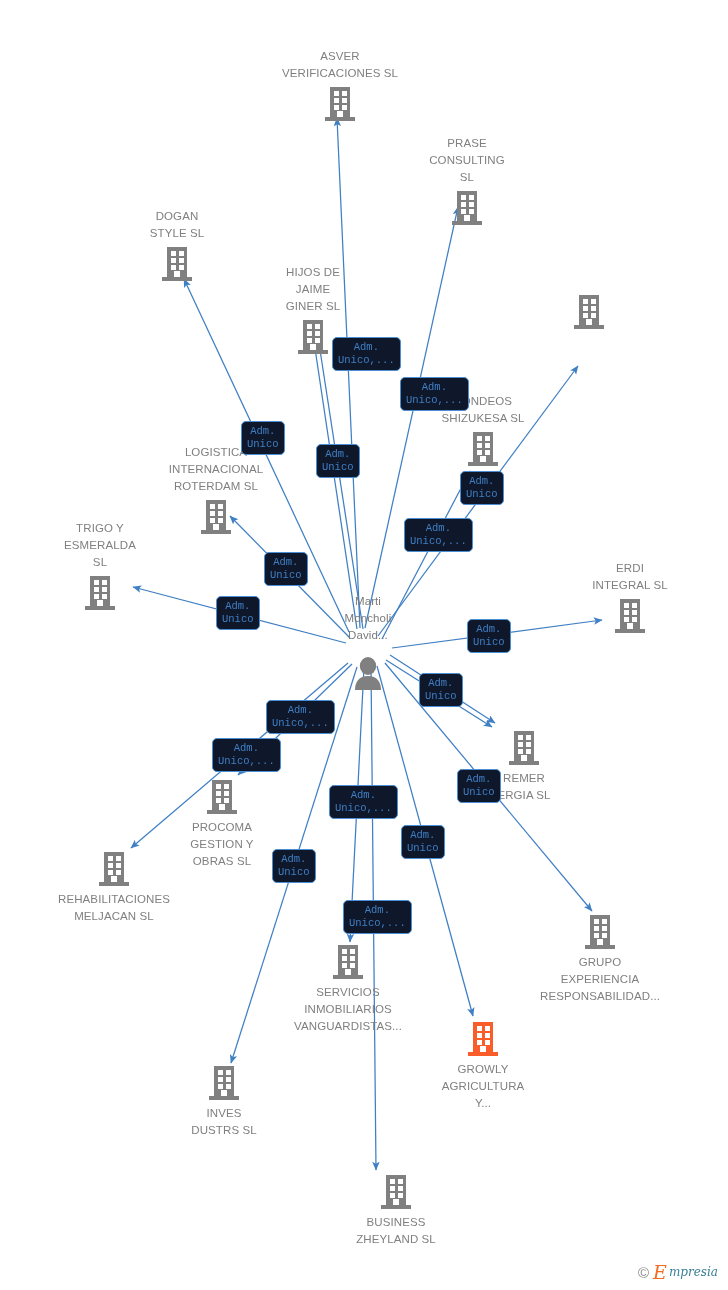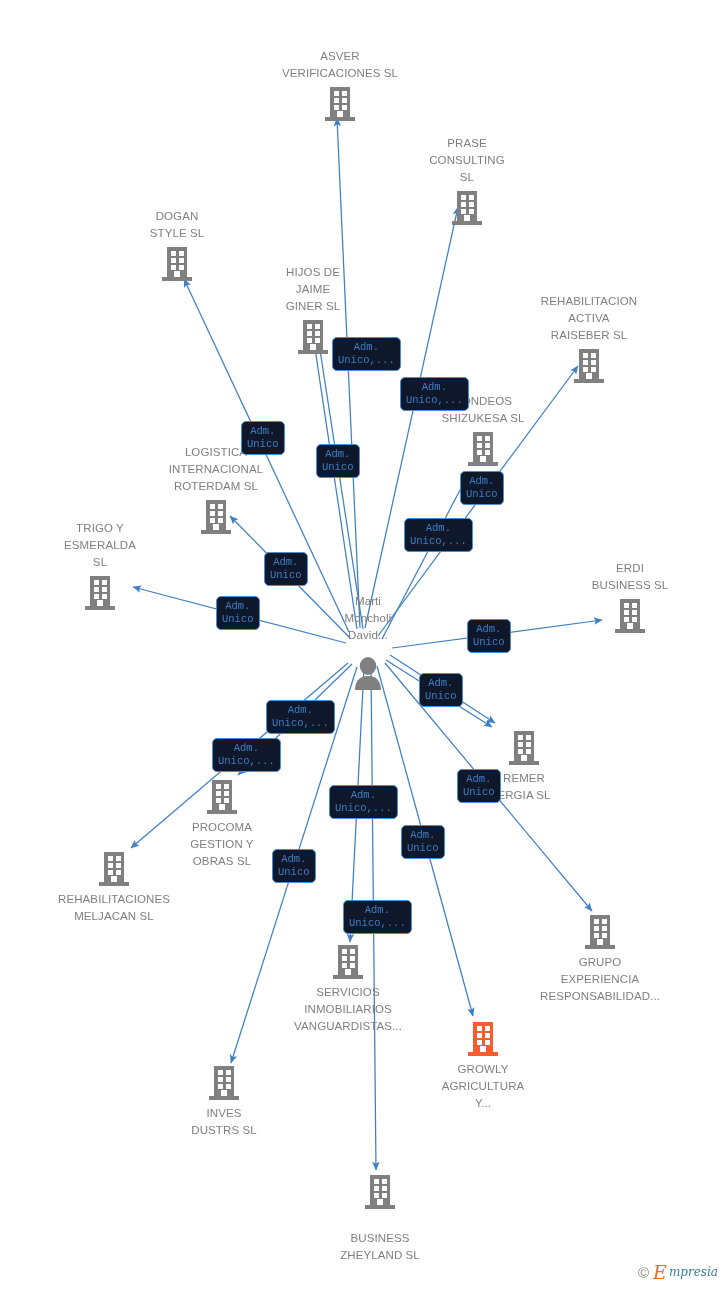--- a/index.html
+++ b/index.html
@@ -222,23 +222,20 @@
               <rect x="2" y="32" width="30" height="4"></rect>
               <rect x="11" y="6" width="5" height="5" fill="#ffffff"></rect>
               <rect x="19" y="6" width="5" height="5" fill="#ffffff"></rect>
               <rect x="11" y="13" width="5" height="5" fill="#ffffff"></rect>
               <rect x="19" y="13" width="5" height="5" fill="#ffffff"></rect>
               <rect x="11" y="20" width="5" height="5" fill="#ffffff"></rect>
               <rect x="19" y="20" width="5" height="5" fill="#ffffff"></rect>
               <rect x="14" y="26" width="6" height="6" fill="#ffffff"></rect>
             </g>
           </svg></span>
-        <span class="node-label">REHABILITACION
-ACTIVA
-RAISEBER  SL</span>
       </div>
       <div class="node label-above" style="left: 483px; top: 393px;">
         <span class="node-icon"><svg width="34" height="38" viewBox="0 0 34 38">
             <g fill="#808080">
               <path d="M7 2 h20 v30 h-20 z"></path>
               <rect x="2" y="32" width="30" height="4"></rect>
               <rect x="11" y="6" width="5" height="5" fill="#ffffff"></rect>
               <rect x="19" y="6" width="5" height="5" fill="#ffffff"></rect>
               <rect x="11" y="13" width="5" height="5" fill="#ffffff"></rect>
               <rect x="19" y="13" width="5" height="5" fill="#ffffff"></rect>
@@ -294,21 +291,21 @@
               <rect x="11" y="6" width="5" height="5" fill="#ffffff"></rect>
               <rect x="19" y="6" width="5" height="5" fill="#ffffff"></rect>
               <rect x="11" y="13" width="5" height="5" fill="#ffffff"></rect>
               <rect x="19" y="13" width="5" height="5" fill="#ffffff"></rect>
               <rect x="11" y="20" width="5" height="5" fill="#ffffff"></rect>
               <rect x="19" y="20" width="5" height="5" fill="#ffffff"></rect>
               <rect x="14" y="26" width="6" height="6" fill="#ffffff"></rect>
             </g>
           </svg></span>
         <span class="node-label">ERDI
-BUSINESS  SL</span>
+INTEGRAL  SL</span>
       </div>
       <div class="node label-below" style="left: 524px; top: 729px;">
         <span class="node-icon"><svg width="34" height="38" viewBox="0 0 34 38">
             <g fill="#808080">
               <path d="M7 2 h20 v30 h-20 z"></path>
               <rect x="2" y="32" width="30" height="4"></rect>
               <rect x="11" y="6" width="5" height="5" fill="#ffffff"></rect>
               <rect x="19" y="6" width="5" height="5" fill="#ffffff"></rect>
               <rect x="11" y="13" width="5" height="5" fill="#ffffff"></rect>
               <rect x="19" y="13" width="5" height="5" fill="#ffffff"></rect>
@@ -419,21 +416,21 @@
               <rect x="11" y="13" width="5" height="5" fill="#ffffff"></rect>
               <rect x="19" y="13" width="5" height="5" fill="#ffffff"></rect>
               <rect x="11" y="20" width="5" height="5" fill="#ffffff"></rect>
               <rect x="19" y="20" width="5" height="5" fill="#ffffff"></rect>
               <rect x="14" y="26" width="6" height="6" fill="#ffffff"></rect>
             </g>
           </svg></span>
         <span class="node-label">INVES
 DUSTRS SL</span>
       </div>
-      <div class="node label-below" style="left: 380px; top: 1173px; gap: 16px;">
+      <div class="node label-below" style="left: 396px; top: 1173px;">
         <span class="node-icon"><svg width="34" height="38" viewBox="0 0 34 38">
             <g fill="#808080">
               <path d="M7 2 h20 v30 h-20 z"></path>
               <rect x="2" y="32" width="30" height="4"></rect>
               <rect x="11" y="6" width="5" height="5" fill="#ffffff"></rect>
               <rect x="19" y="6" width="5" height="5" fill="#ffffff"></rect>
               <rect x="11" y="13" width="5" height="5" fill="#ffffff"></rect>
               <rect x="19" y="13" width="5" height="5" fill="#ffffff"></rect>
               <rect x="11" y="20" width="5" height="5" fill="#ffffff"></rect>
               <rect x="19" y="20" width="5" height="5" fill="#ffffff"></rect>

